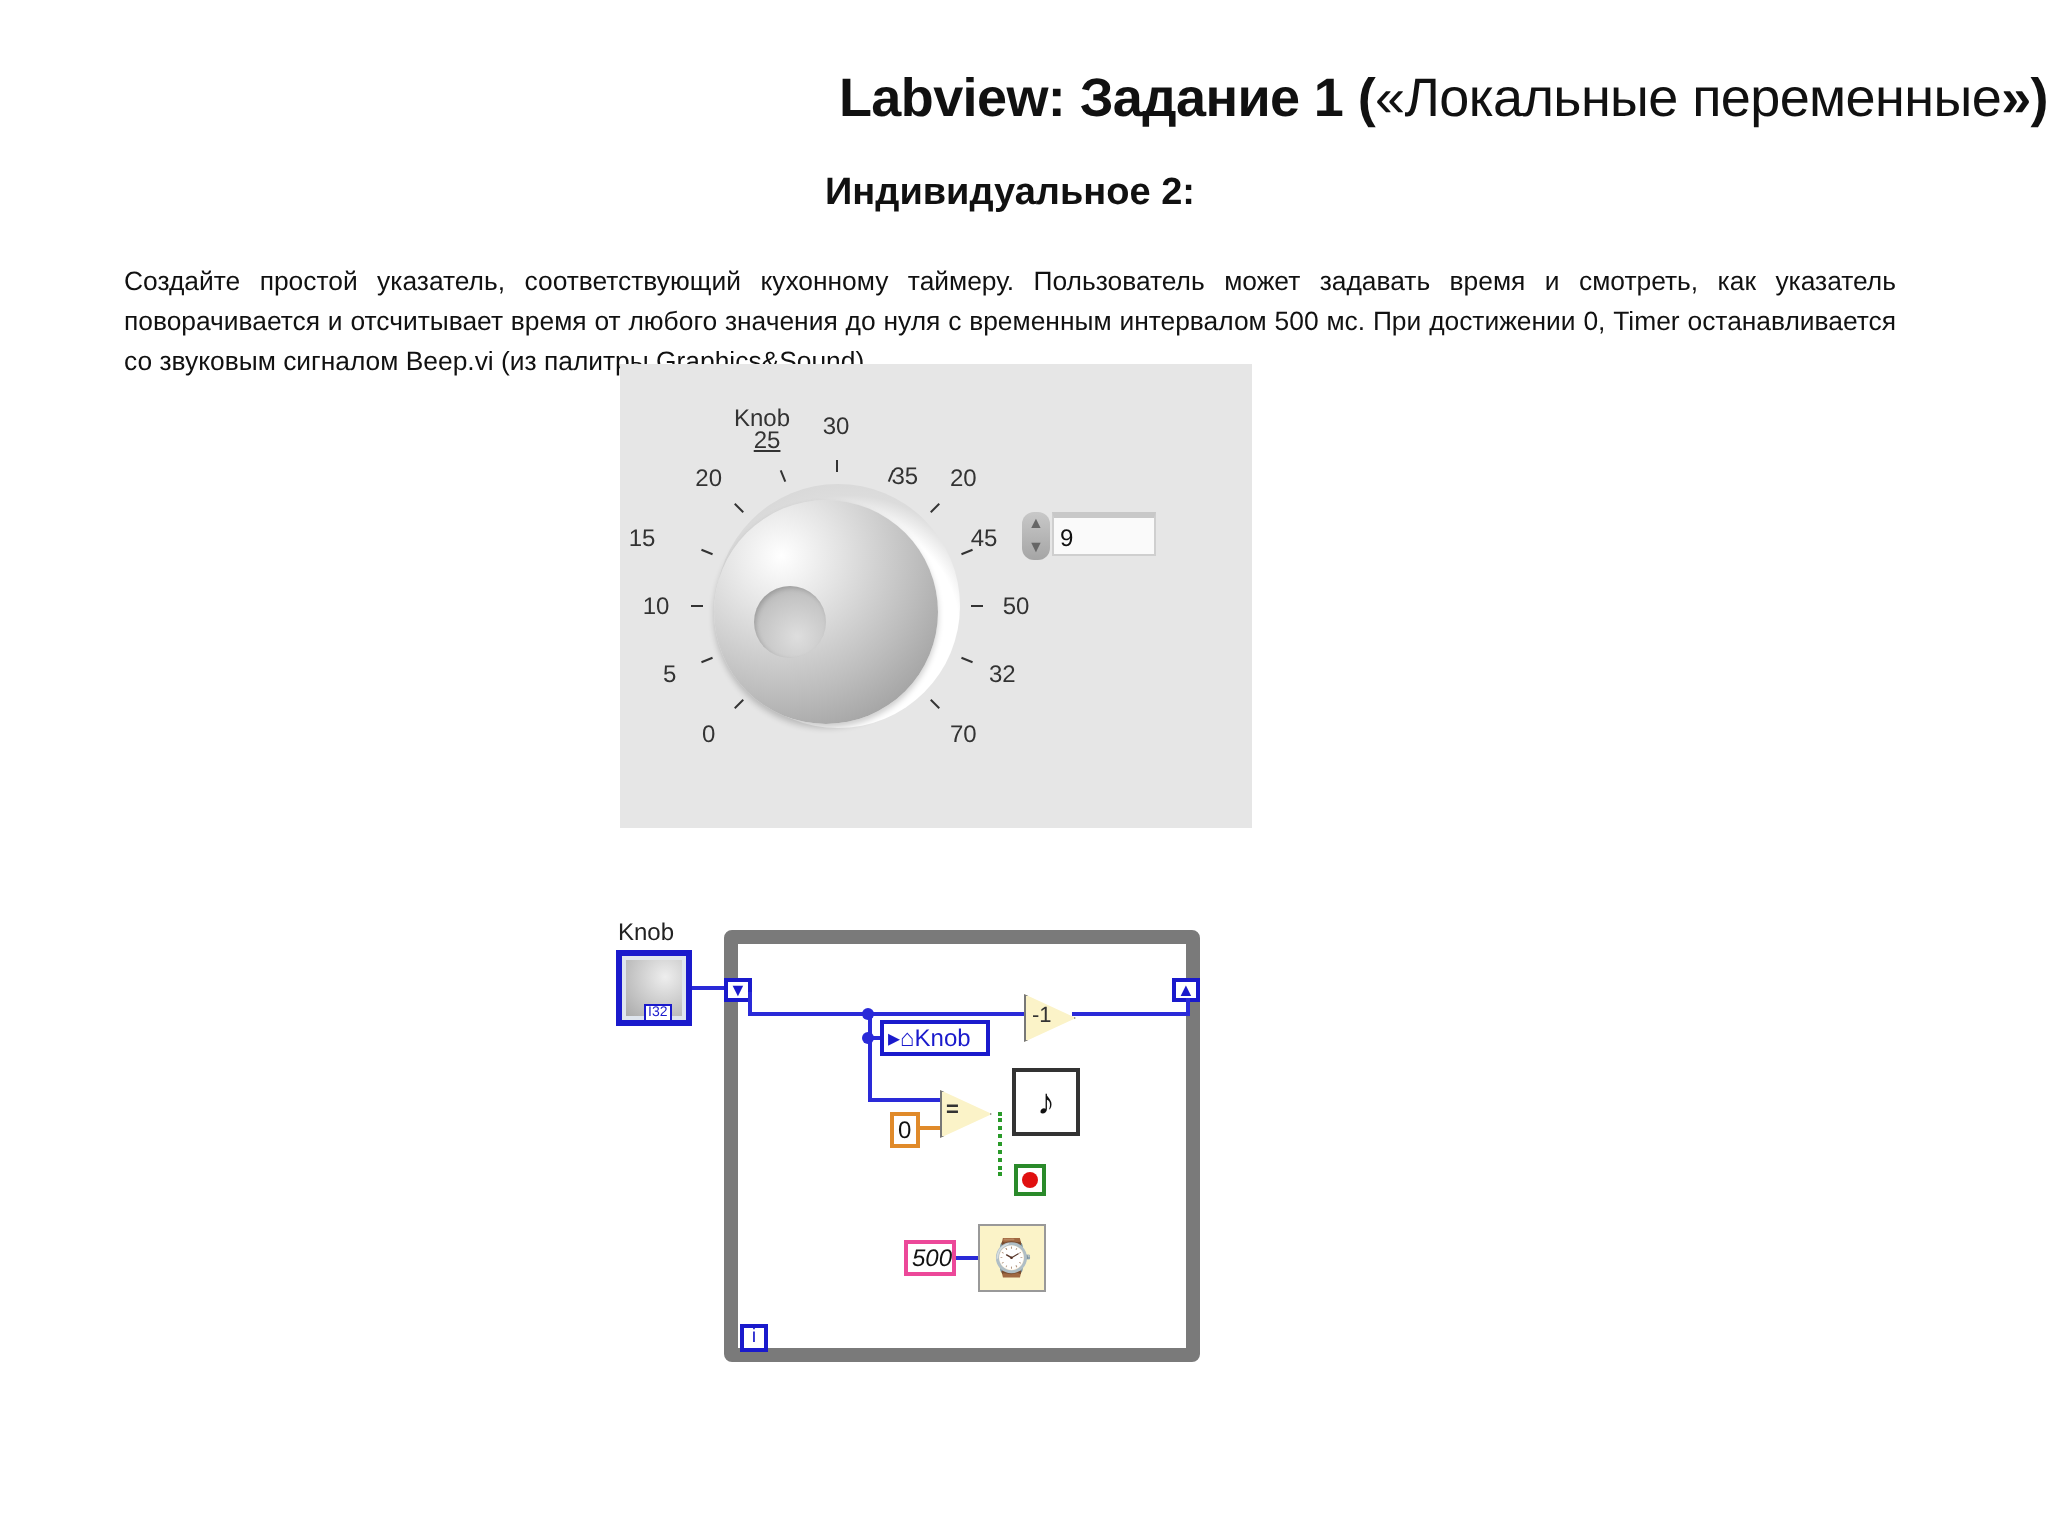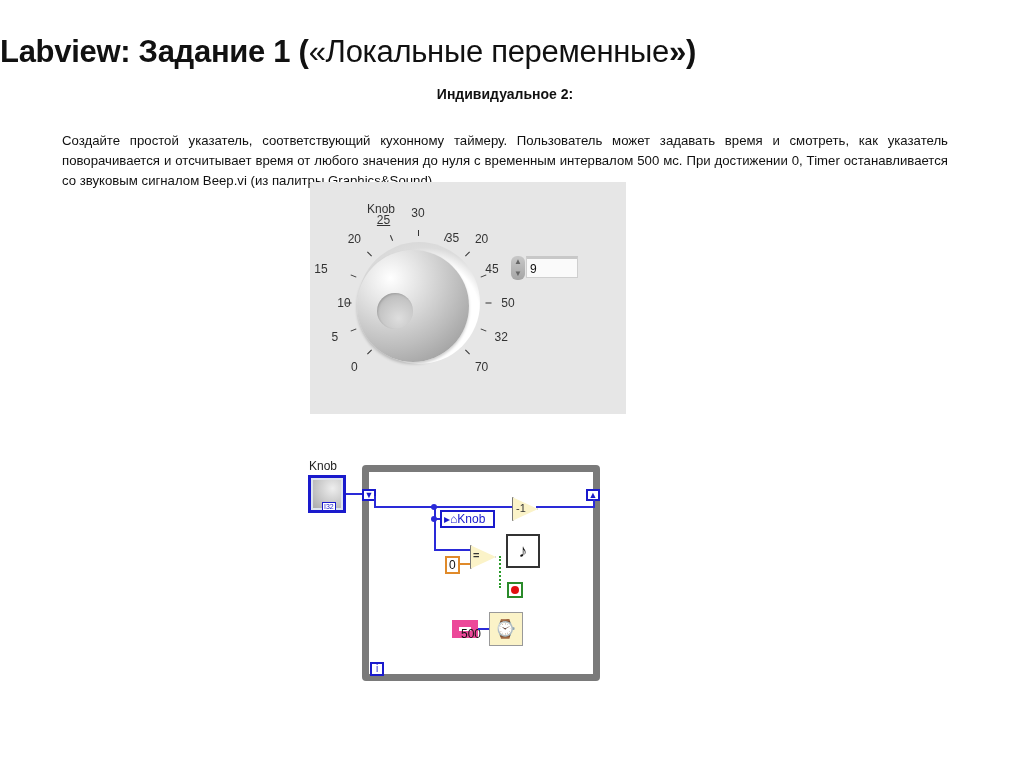--- a/index.html
+++ b/index.html
@@ -1,27 +1,27 @@
 <!DOCTYPE html>
 <html><head>
 <meta charset="utf-8">
 <style>
   html, body { margin: 0; padding: 0; }
   body {
     width: 1024px; height: 767px; background: #ffffff; position: relative; overflow: hidden;
     font-family: "Liberation Sans", "DejaVu Sans", sans-serif; color: #111;
   }
   .title {
-    position: absolute; left: 0; top: 34px; width: 1024px; text-align: left;
-    font-size: 31px; font-weight: bold; letter-spacing: -0.3px;
+    position: absolute; left: 0; top: 34px; width: 1024px; text-align: right;
+    font-size: 27px; font-weight: bold; letter-spacing: -0.3px;
   }
   .title .light { font-weight: normal; }
   .subtitle {
     position: absolute; left: 0; top: 86px; width: 1010px; text-align: center;
-    font-size: 14px; font-weight: bold;
+    font-size: 19px; font-weight: bold;
   }
   .body-text {
     position: absolute; left: 46px; top: 115px; width: 918px;
     font-size: 13.2px; line-height: 20px; text-align: justify;
   }
   .body-text p { margin: 16px; }
 
   
   .front-panel {
     position: absolute; left: 310px; top: 182px; width: 316px; height: 232px;
@@ -131,21 +131,21 @@
 <div class="knob-ring"></div>
 <div class="knob"></div>
 <div class="knob-dimple"></div>
 
 <div id="ticks">
     <div class="tick" style="left: 368.503px; top: 349.497px; transform: rotate(-135deg);"></div>
     <div class="tick-label" style="left: 354.36px; top: 366.64px;">0</div>
     <div class="tick" style="left: 353.328px; top: 326.788px; transform: rotate(-112.5deg);"></div>
     <div class="tick-label" style="left: 334.851px; top: 337.442px;">5</div>
     <div class="tick" style="left: 348px; top: 300px; transform: rotate(-90deg);"></div>
-    <div class="tick-label" style="left: 328px; top: 303px; margin-left: 16px;">10</div>
+    <div class="tick-label" style="left: 328px; top: 303px;">10</div>
     <div class="tick" style="left: 353.328px; top: 273.212px; transform: rotate(-67.5deg);"></div>
     <div class="tick-label" style="left: 321px; top: 268.558px;">15</div>
     <div class="tick" style="left: 368.503px; top: 250.503px; transform: rotate(-45deg);"></div>
     <div class="tick-label" style="left: 354.36px; top: 239.36px;">20</div>
     <div class="tick" style="left: 391.212px; top: 235.328px; transform: rotate(-22.5deg);"></div>
     <div class="tick-label" style="left: 383.558px; top: 219.851px; text-decoration: underline;">25</div>
     <div class="tick" style="left: 418px; top: 230px; transform: rotate(0deg);"></div>
     <div class="tick-label" style="left: 418px; top: 213px;">30</div>
     <div class="tick" style="left: 444.788px; top: 235.328px; transform: rotate(22.5deg);"></div>
     <div class="tick-label" style="left: 452.442px; top: 219.851px; margin-top: 18px;">35</div>
@@ -201,17 +201,17 @@
 
 <div class="const-box" style="left:445px;top:556px;width:15px;height:18px;border:2px solid #e08a2a;">0</div>
 <div class="wire-orange" style="left:460px;top:563px;width:10px;height:2px;"></div>
 
 <div class="wire-green" style="left:499px;top:556px;width:0;height:32px;"></div>
 <div class="beep-icon">♪</div>
 <div class="stop-term">
     <span></span>
   </div>
 
-<div class="const-box" style="left:452px;top:620px;width:26px;height:18px;border:7px solid #ec4899;">500</div>
+<div class="const-box" style="left:452px;top:620px;width:26px;height:18px;border:2px solid #ec4899;font-style:italic;">500</div>
 <div class="wire" style="left:478px;top:628px;width:11px;height:2px;"></div>
 <div class="wait-icon">⌚</div>
 
 <div class="iter-term">i</div>
 
 </body></html>

